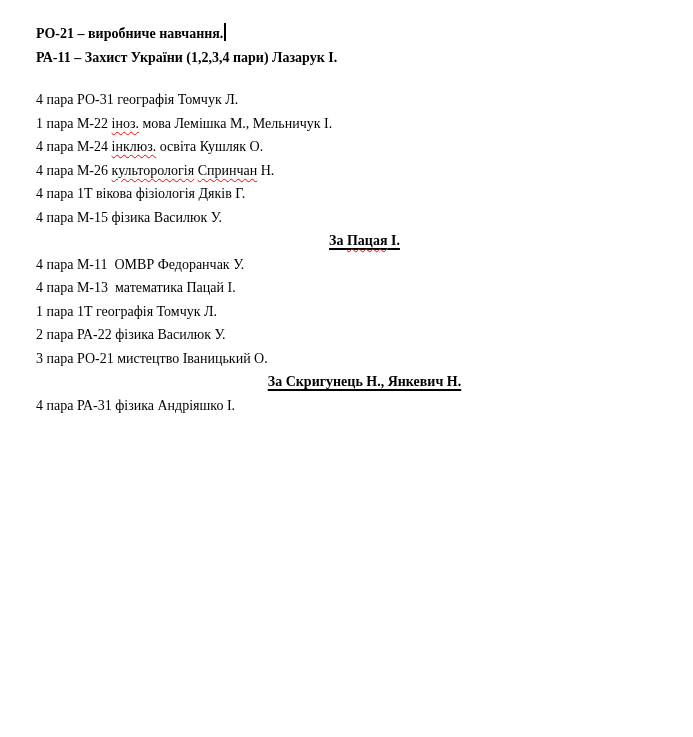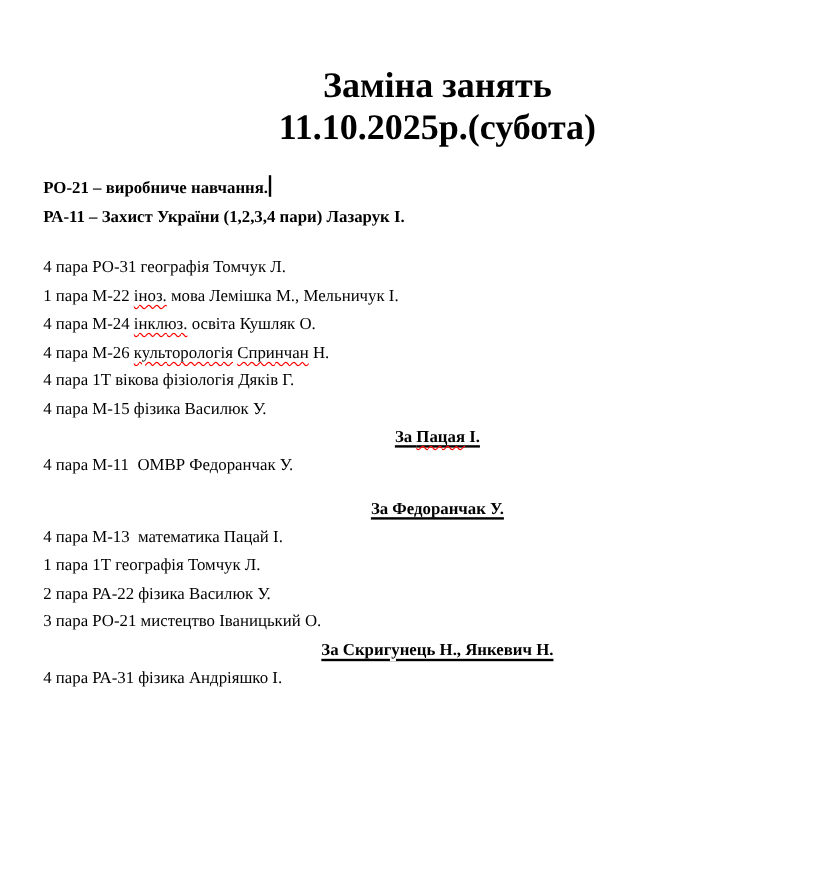--- a/index.html
+++ b/index.html
@@ -76,24 +76,20 @@
     vertical-align: -3px;
     margin-left: 1px;
   }
 </style>
 </head>
 <body>
 
 <div class="page">
   <div class="content">
 
-    <h1 class="title">
-      <div>Заміна занять</div>
-      <div>11.10.2025р.(субота)</div>
-    </h1>
 
 
     <div class="notes">
       <div class="line"><span>РО-21 – виробниче навчання.</span><span class="caret"></span></div>
       <div class="line"><span>РА-11 – Захист України (1,2,3,4 пари) Лазарук І.</span></div>
     </div>
 
     <div class="body-block">
 
       <div class="line"><span>4 пара РО-31 географія Томчук Л.</span></div>
@@ -106,21 +102,20 @@
 
       <div class="line"><span>4 пара 1Т вікова фізіологія Дяків Г.</span></div>
 
       <div class="line"><span>4 пара М-15 фізика Василюк У.</span></div>
 
 
       <div class="line header"><span class="u"><span>За </span><span class="miss">Пацая</span><span> І.</span></span></div>
 
       <div class="line"><span>4 пара М-11  ОМВР Федоранчак У.</span></div>
 
-      <div class="line header gap-before"><span class="u">За Федоранчак У.</span></div>
 
       <div class="line"><span>4 пара М-13  математика Пацай І.</span></div>
 
 
       <div class="line"><span>1 пара 1Т географія Томчук Л.</span></div>
 
       <div class="line"><span>2 пара РА-22 фізика Василюк У.</span></div>
 
       <div class="line"><span>3 пара РО-21 мистецтво Іваницький О.</span></div>
 

